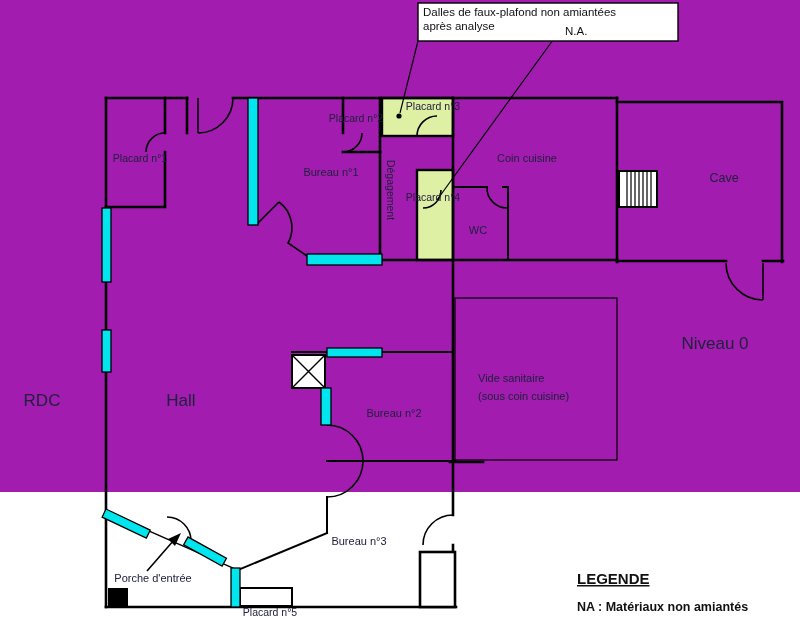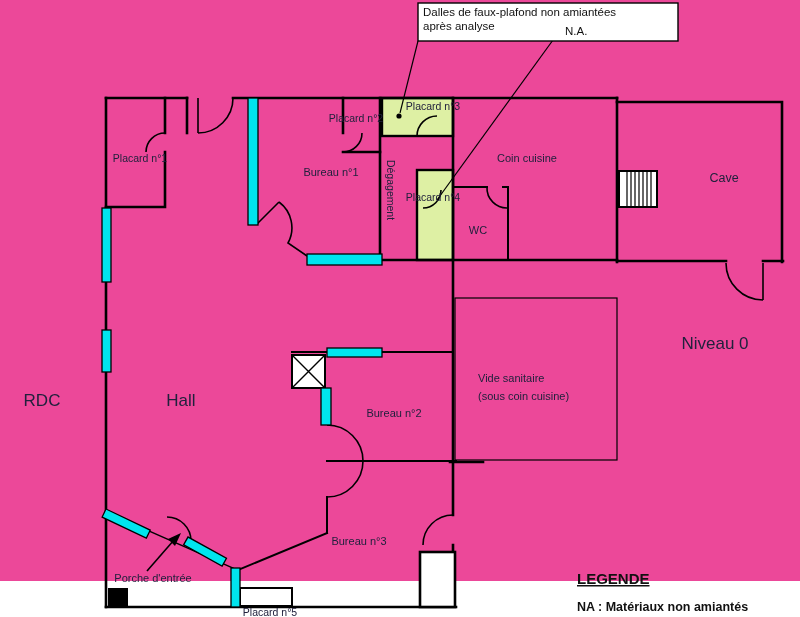--- a/index.html
+++ b/index.html
@@ -1,16 +1,16 @@
 <!DOCTYPE html>
 <html style="--wall: #000000; --label: #21213d; --anntext: #111111; --cyan: #00e5ee; --green: #def0a4;"><head>
 <meta charset="utf-8">
 <style>
   html,body{margin:0;padding:0;background:#ffffff;width:800px;height:617px;overflow:hidden;}
-  #plan-wrap{position:relative;width:800px;height:581px;background:#ec4899;}
+  #plan-wrap{position:relative;width:800px;height:492px;background:#a21caf;}
   svg{display:block;font-family:"Liberation Sans","DejaVu Sans",sans-serif;}
   .wall{stroke:var(--wall);fill:none;stroke-linecap:square;}
   .wall-thick{stroke-width:2.6;}
   .wall-mid{stroke-width:2;}
   .wall-thin{stroke-width:1.4;}
   .arc{stroke:var(--wall);stroke-width:1.6;fill:none;}
   .leaf{stroke:var(--wall);stroke-width:1.6;fill:none;}
   .cyan{fill:var(--cyan);stroke:var(--wall);stroke-width:1.3;}
   .green{fill:var(--green);stroke:var(--wall);stroke-width:2.4;}
   .whitebox{fill:#ffffff;stroke:var(--wall);}

